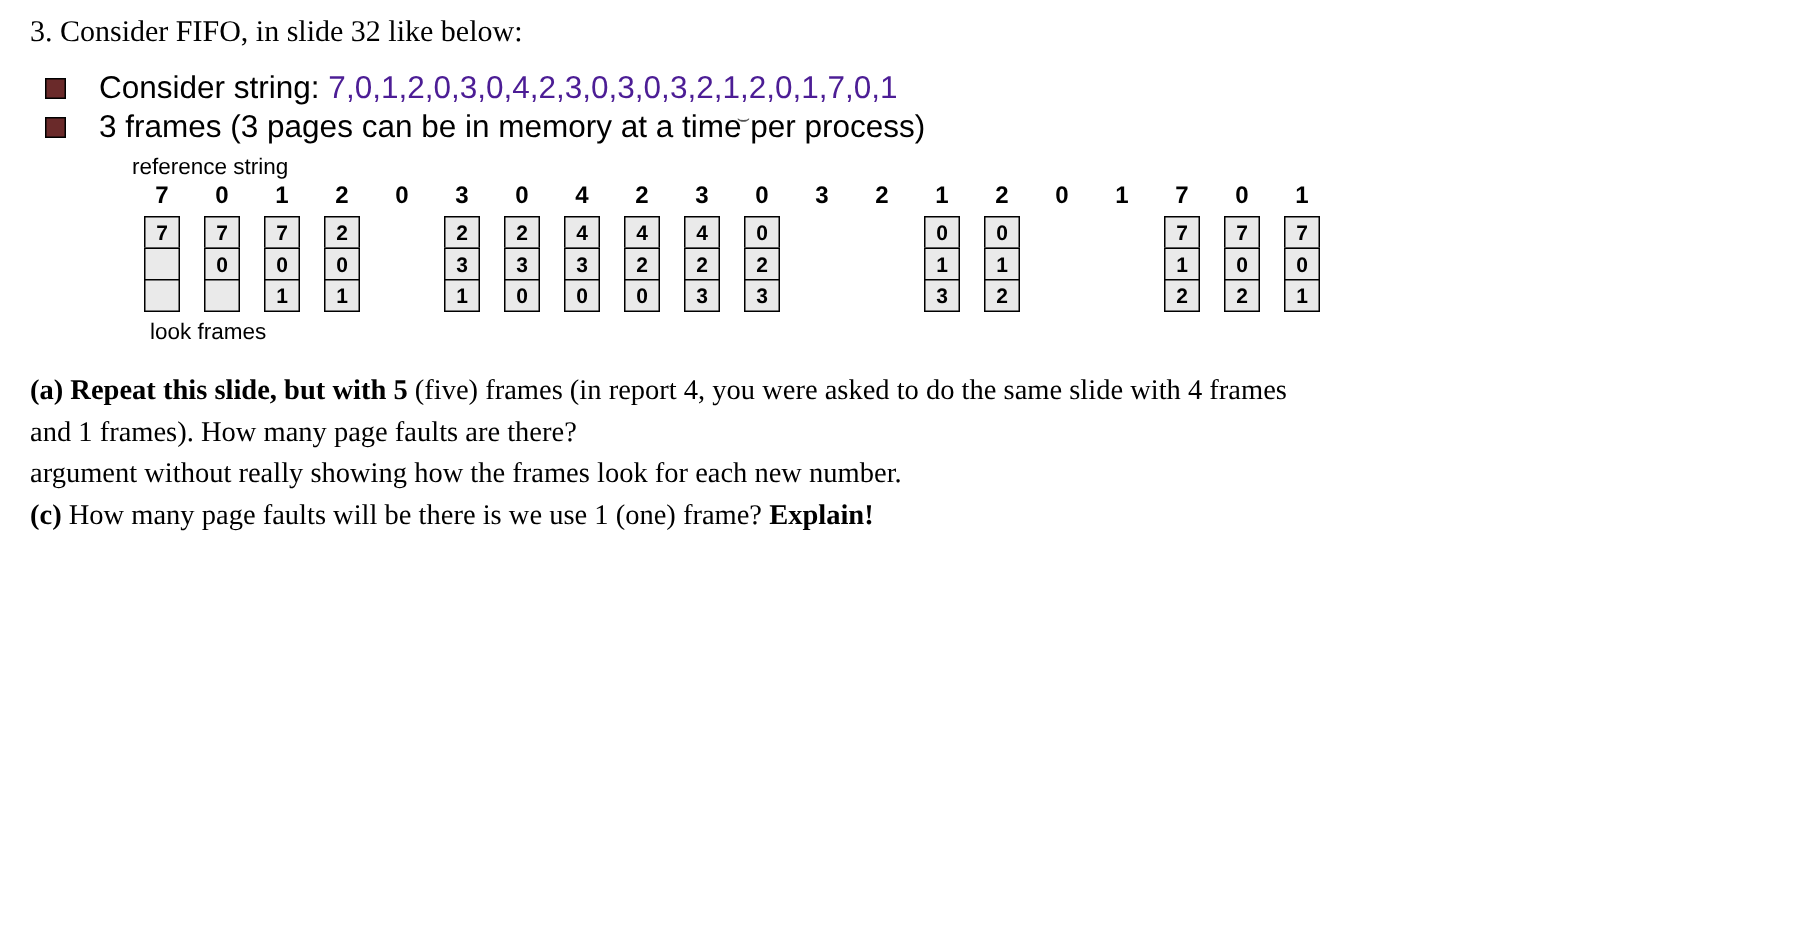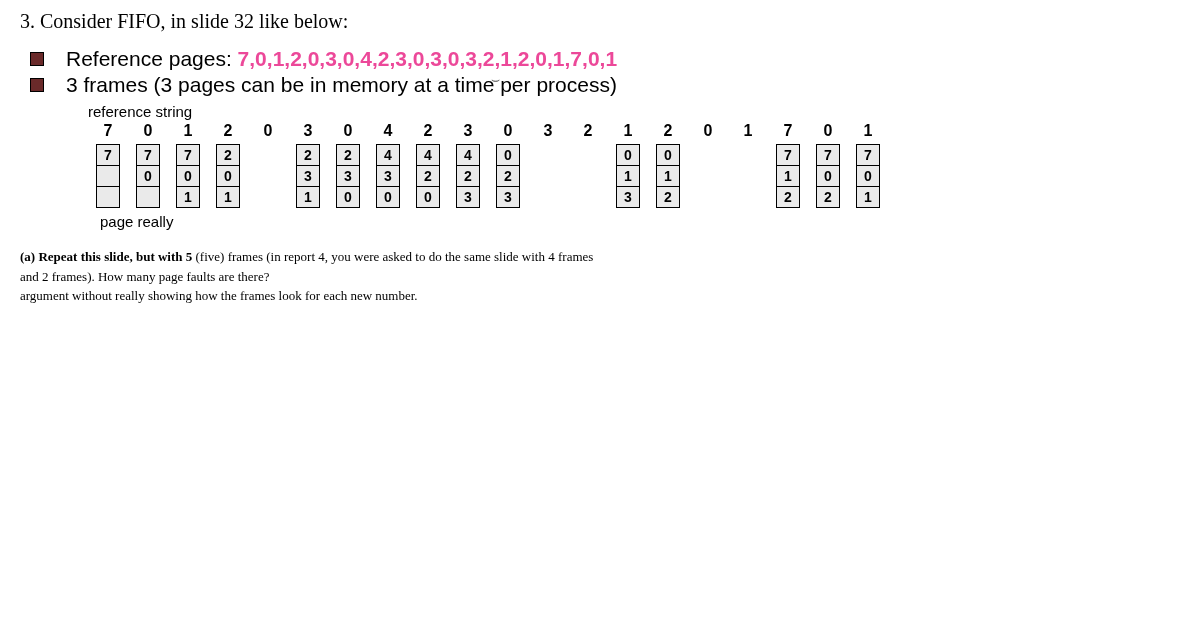--- a/index.html
+++ b/index.html
@@ -26,22 +26,22 @@
   }
   .bullet-square {
     width: 12px;
     height: 12px;
     background: #6a2a2a;
     border: 1px solid #000;
     margin-right: 22px;
     flex-shrink: 0;
   }
   .red-bold {
-    color: #ec4899;
-    font-weight: bold;
+    color: #4c1d95;
+    font-weight: normal;
   }
   .caret {
     position: absolute;
     color: #555;
     font-size: 14px;
     left: 471px;
     top: 62px;
   }
   .slide-area {
     margin-left: 68px;
@@ -108,21 +108,21 @@
   .handle {
     position: absolute;
     width: 8px;
     height: 8px;
     border: 1px solid #888;
     background: #fff;
     border-radius: 50%;
   }
   .parts {
     margin-top: 18px;
-    font-size: 13px;
+    font-size: 19px;
     line-height: 1.35;
   }
   .parts p {
     margin: 0 0 2px 0;
   }
   .part-body {
     margin-left: 38px;
   }
   .bold { font-weight: bold; }
 </style>
@@ -134,21 +134,21 @@
 <div class="question-header">
   <span>3.</span>
   <span>Consider FIFO, in slide 32 like below:</span>
 </div>
 
 <span class="caret">⌣</span>
 
 <div class="bullet-row">
   <div class="bullet-square"></div>
   <div>
-    <span>Reference pages: </span><span class="red-bold">7,0,1,2,0,3,0,4,2,3,0,3,0,3,2,1,2,0,1,7,0,1</span>
+    <span>Consider string: </span><span class="red-bold">7,0,1,2,0,3,0,4,2,3,0,3,0,3,2,1,2,0,1,7,0,1</span>
   </div>
 </div>
 
 <div class="bullet-row">
   <div class="bullet-square"></div>
   <div>3 frames (3 pages can be in memory at a time per process)</div>
 </div>
 
 <div class="slide-area">
   <div class="ref-label">reference string</div>
@@ -249,25 +249,28 @@
           <div class="box">7</div>
           <div class="box">0</div>
           <div class="box">2</div>
         </div>
         <div class="col">
           <div class="box">7</div>
           <div class="box">0</div>
           <div class="box">1</div>
         </div>
       </div>
-  <div class="pf-label">page really</div>
+  <div class="pf-label">look frames</div>
 </div>
 
 <div class="parts">
   <p>
     <span class="bold">(a)</span>
     <span class="bold">Repeat this slide, but with 5</span><span> (five) frames (in report 4, you were asked to do the same slide with 4 frames</span>
   </p>
-  <p class="part-body">and 2 frames).  How many page faults are there?</p>
+  <p class="part-body">and 1 frames).  How many page faults are there?</p>
   <p class="part-body">argument without really showing how the frames look for each new number.</p>
+  <p>
+    <span class="bold">(c)</span><span> How many page faults will be there is we use 1 (one) frame? </span><span class="bold">Explain!</span>
+  </p>
 </div>
 
 </div>
 
 </body></html>

